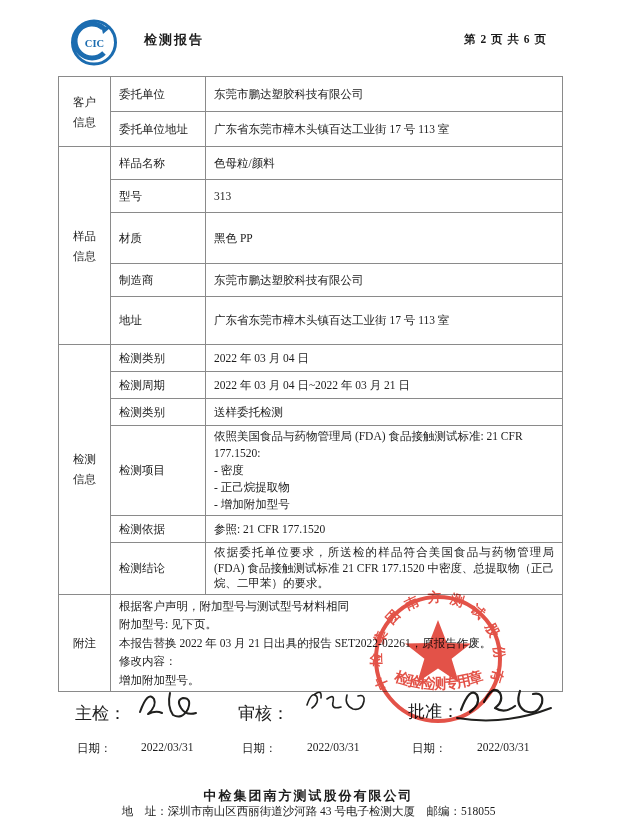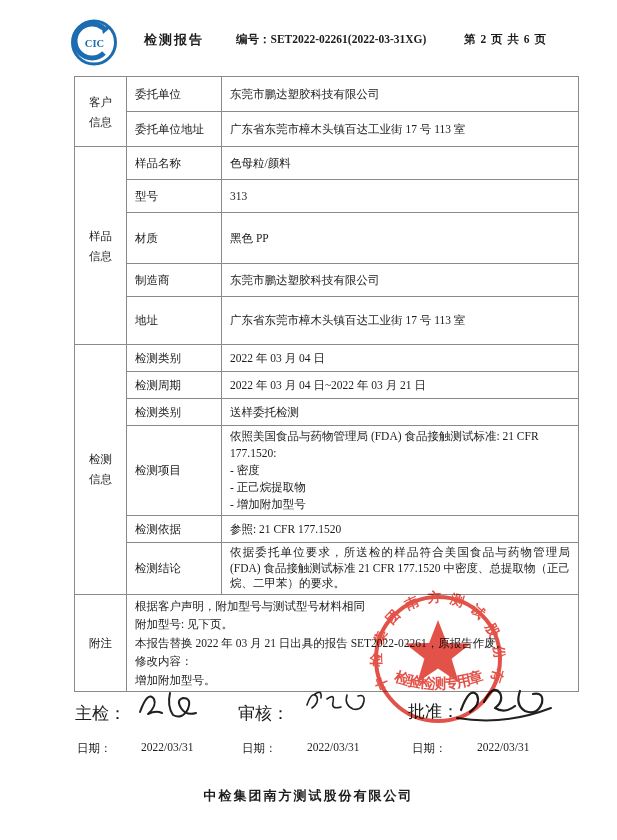--- a/index.html
+++ b/index.html
@@ -10,21 +10,20 @@
   
   .logo{position:absolute;left:62px;top:17px;width:64px;height:51px;}
   .hdr-title{position:absolute;left:144px;top:31px;font-size:13px;font-weight:bold;letter-spacing:2px;}
   .hdr-no{position:absolute;left:236px;top:32px;font-size:11.5px;font-weight:bold;}
   .hdr-page{position:absolute;left:464px;top:32px;font-size:11.5px;font-weight:bold;letter-spacing:1px;}
   
   table.rpt{
     position:absolute;left:58px;top:76px;width:504px;
     border-collapse:collapse;table-layout:fixed;
     font-size:11.5px;
-    margin-left:16px;
   }
   table.rpt td{border:1px solid #8a8a8a;padding:2px 8px;vertical-align:middle;overflow:hidden;}
   td.grp{text-align:center;padding:2px 2px;}
   td.grp span{display:block;line-height:20px;}
   td.lbl{padding-left:8px;}
   td.val{padding-left:9px;}
   .mline div{line-height:17px;}
   td.concl{line-height:15.5px;padding-top:4px;padding-bottom:4px;text-align:justify;}
   td.notes{vertical-align:top;padding-top:5px;}
   td.notes div{line-height:18.5px;}
@@ -49,21 +48,20 @@
 
 <div class="page">
 
   <svg class="logo" viewBox="0 0 64 51">
     <ellipse cx="32" cy="25.5" rx="21.5" ry="21.5" fill="none" stroke="#1b6cb0" stroke-width="3"></ellipse>
     <path d="M41,11 A17,17 0 1 0 42,36" fill="none" stroke="#1b6cb0" stroke-width="5"></path>
     <path d="M39,8 L48,11 L41,17 Z" fill="#1b6cb0"></path>
     <text x="32.5" y="29.5" font-size="10.5" font-weight="bold" text-anchor="middle" fill="#1b6cb0" font-family="'Liberation Serif',serif">CIC</text>
   </svg>
   <div class="hdr-title">检测报告</div>
-  <div class="hdr-no"><span>编号：</span><span>SET2022-02261(2022-03-31XG)</span></div>
   <div class="hdr-page">第 2 页 共 6 页</div>
 
   <table class="rpt">
     <colgroup>
         <col style="width:52px">
         <col style="width:95px">
         <col style="width:357px">
       </colgroup>
 
     <tbody>
@@ -191,14 +189,17 @@
     </defs>
     <text font-size="13.5" font-weight="bold" fill="#df3a2e" font-family="'Liberation Serif',serif">
       <textPath href="#ringArc" startOffset="0" textLength="296" lengthAdjust="spacing">中检集团南方测试股份有限公司</textPath>
     </text>
     <text font-size="14.5" font-weight="bold" fill="#df3a2e" font-family="'Liberation Serif',serif">
       <textPath href="#bannerArc" startOffset="2" textLength="92" lengthAdjust="spacing">检验检测专用章</textPath>
     </text>
   </svg>
 
   <div class="ft ft-company">中检集团南方测试股份有限公司</div>
+  <div class="ft ft-line">
+    <span>地　址：</span><span>深圳市南山区西丽街道沙河路 43 号电子检测大厦</span><span>　邮编：</span><span>518055</span>
+  </div>
 
 </div>
 
 </body></html>

